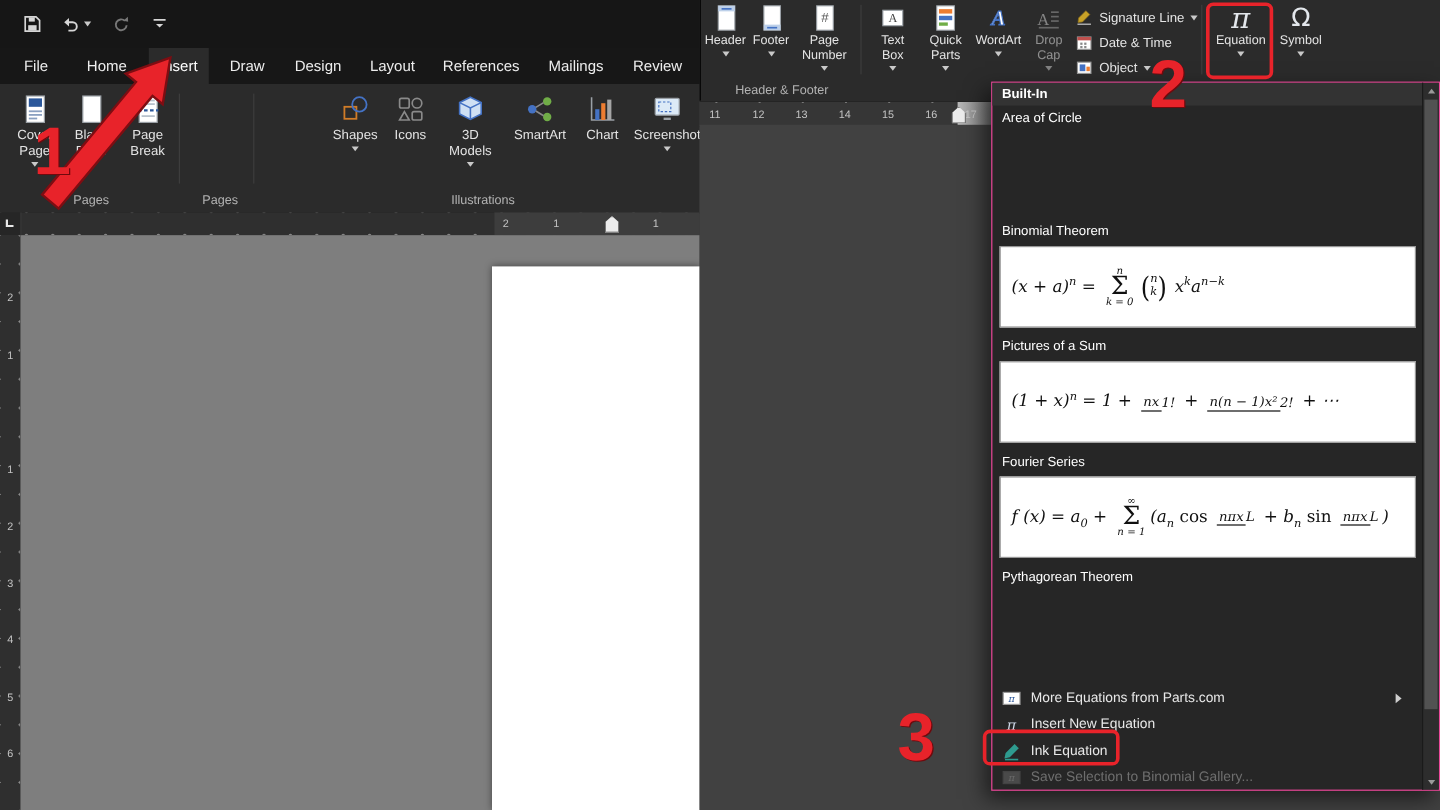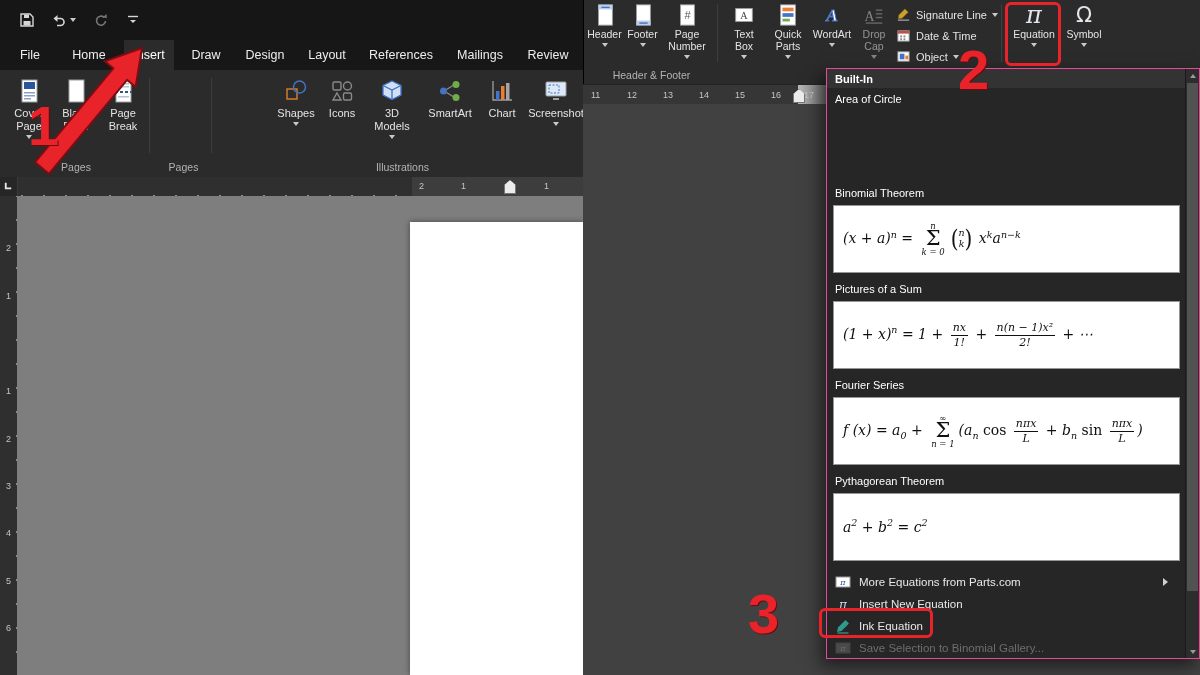--- a/index.html
+++ b/index.html
@@ -60,21 +60,21 @@
      box-shadow:-5px 7px 16px rgba(0,0,0,.55);z-index:20;box-sizing:border-box}
   .dd-header{position:absolute;left:0;top:0;width:359px;height:19px;background:#333333;color:#ffffff;
      font-size:11px;font-weight:bold;display:flex;align-items:center;padding-left:8px;box-sizing:border-box}
   .dd-label{position:absolute;left:8px;font-size:11px;font-weight:normal;color:#ffffff}
   .eqbox{position:absolute;left:6px;width:347px;background:#ffffff;border:1px solid #969696;box-sizing:border-box;
      display:flex;align-items:center;padding-left:9px;cursor:default}
   .eq{display:inline-block;font-family:"DejaVu Serif",serif;font-style:italic;font-size:14px;color:#101010;line-height:1.25}
   .eq .rm{font-style:normal}
   .eq sup{font-size:9.5px;font-style:italic}
   .eq sub{font-size:9.5px;font-style:italic}
-  .frac{display:inline-flex;flex-direction:column;align-items:center;vertical-align:middle;margin:0 3px;font-size:11px;line-height:1.2}
+  .frac{display:inline-flex;align-items:center;vertical-align:middle;margin:0 3px;font-size:11px;line-height:1.2}
   .frac .num{border-bottom:1px solid #101010;padding:0 2px}
   .sigma{display:inline-flex;flex-direction:column;align-items:center;vertical-align:middle;margin:0 4px;line-height:1}
   .sigma .lim{font-size:8.5px;font-style:italic}
   .sigma .op{font-size:21px;font-style:normal;line-height:.85}
   .binom{display:inline-flex;align-items:center;vertical-align:middle;margin:0 2px}
   .binom .paren{font-size:20px;font-style:normal;line-height:1;transform:scaleY(1.18)}
   .binom .stack{display:inline-flex;flex-direction:column;align-items:center;font-size:9.5px;line-height:1.15}
   .dd-cmd{position:absolute;left:0;width:359px;height:22px;display:flex;align-items:center;gap:8px;
      padding-left:8px;box-sizing:border-box;color:#e8e8e8;font-size:11.5px;cursor:default}
   .dd-cmd.disabled{color:#6e6e6e}
@@ -496,23 +496,20 @@
           </span><span>(</span><span>a</span><sub>n</sub><span class="rm"> cos </span><span class="frac">
             <span class="num">nπx</span>
             <span class="den">L</span>
           </span><span> + b</span><sub>n</sub><span class="rm"> sin </span><span class="frac">
             <span class="num">nπx</span>
             <span class="den">L</span>
           </span><span>)</span></span>
     </div>
 
     <div class="dd-label" style="top:406px">Pythagorean Theorem</div>
-    <div class="eqbox" style="top:424px;height:68px">
-      <span class="eq"><span>a</span><sup>2</sup><span> + b</span><sup>2</sup><span> = c</span><sup>2</sup></span>
-    </div>
 
     <div class="dd-cmd" style="top:502px">
       <span class="cicon">
         <svg width="16" height="16" viewBox="0 0 16 16">
             <rect x="1" y="3" width="14" height="10" fill="#fff" stroke="#999"></rect>
             <text x="8" y="11" font-size="8" text-anchor="middle" fill="#2b579a" font-style="italic" font-family="DejaVu Serif, serif">π</text>
           </svg>
       </span>
       <span>More Equations from Parts.com</span>
       <span class="submenu-arrow"></span>

